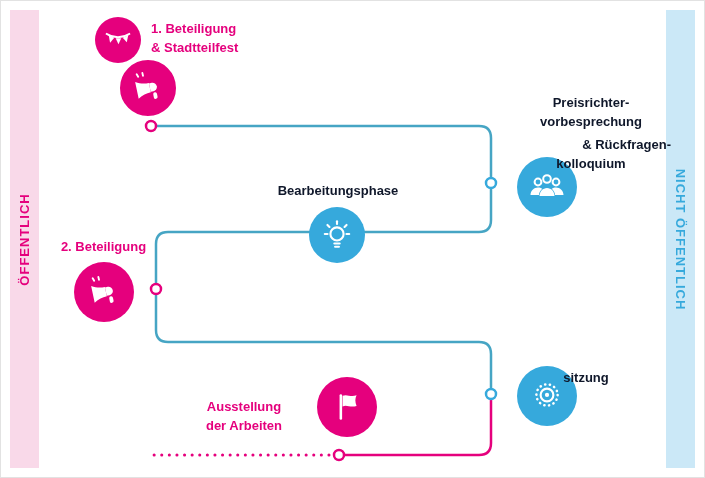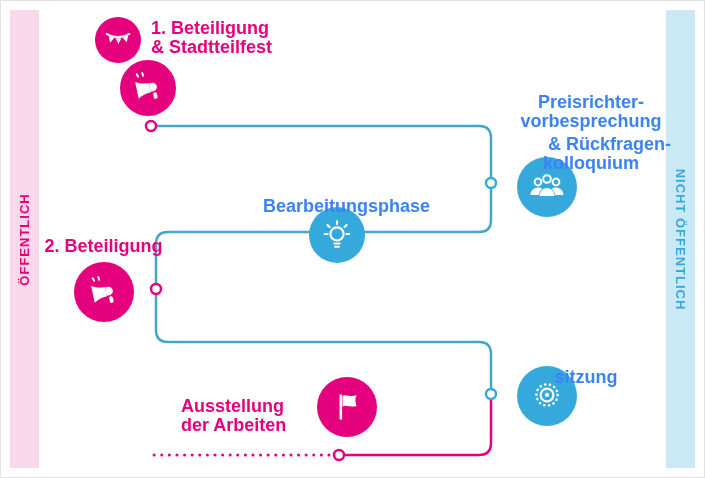--- a/index.html
+++ b/index.html
@@ -18,26 +18,26 @@
   .band-right .band-label { color:#36a9dc; transform:rotate(90deg); }
 
   .connectors { position:absolute; left:0; top:0; }
 
   .bubble { position:absolute; border-radius:50%;
             display:flex; align-items:center; justify-content:center; }
   .bubble.pink { background:#e5007d; }
   .bubble.blue { background:#36a9dc; }
   .bubble.rimmed { border:3px solid #ffffff; }
 
-  .label { position:absolute; font-weight:bold; font-size:18px; line-height:19px; }
+  .label { position:absolute; font-weight:bold; font-size:13px; line-height:19px; }
   .label.pink { color:#e5007d; }
-  .label.blue { color:#3b82f6; }
+  .label.blue { color:#0f172a; }
   .label .gap { display:block; margin-top:4px;text-align:right; }
   .t-center { text-align:center; }
-  .t-right  { text-align:left; }
+  .t-right  { text-align:center; }
   .t-left   { text-align:left; }
 </style>
 </head>
 <body>
 
 <div class="stage">
 
   <div class="band band-left">
     <span class="band-label">ÖFFENTLICH</span>
   </div>
@@ -148,21 +148,21 @@
     <span>&amp; Stadtteilfest</span>
   </div>
 
   <div class="label blue t-center" style="left:510px; top:92px; width:160px;">
     <span>Preisrichter-</span><br>
     <span>vorbesprechung</span>
     <span class="gap">&amp; Rückfragen-</span>
     <span>kolloquium</span>
   </div>
 
-  <div class="label blue t-center" style="left:262px; top:180px; width:150px;margin-top:16px;">Bearbeitungsphase</div>
+  <div class="label blue t-center" style="left:262px; top:180px; width:150px;">Bearbeitungsphase</div>
 
   <div class="label pink t-center" style="left:40px; top:236px; width:125px;text-align:center;">2. Beteiligung</div>
 
   <div class="label blue t-center" style="left:510px; top:348px; width:150px;">
     <br>
     <span>sitzung</span>
   </div>
 
   <div class="label pink t-right" style="left:180px; top:396px; width:126px;">
     <span>Ausstellung</span><br>

